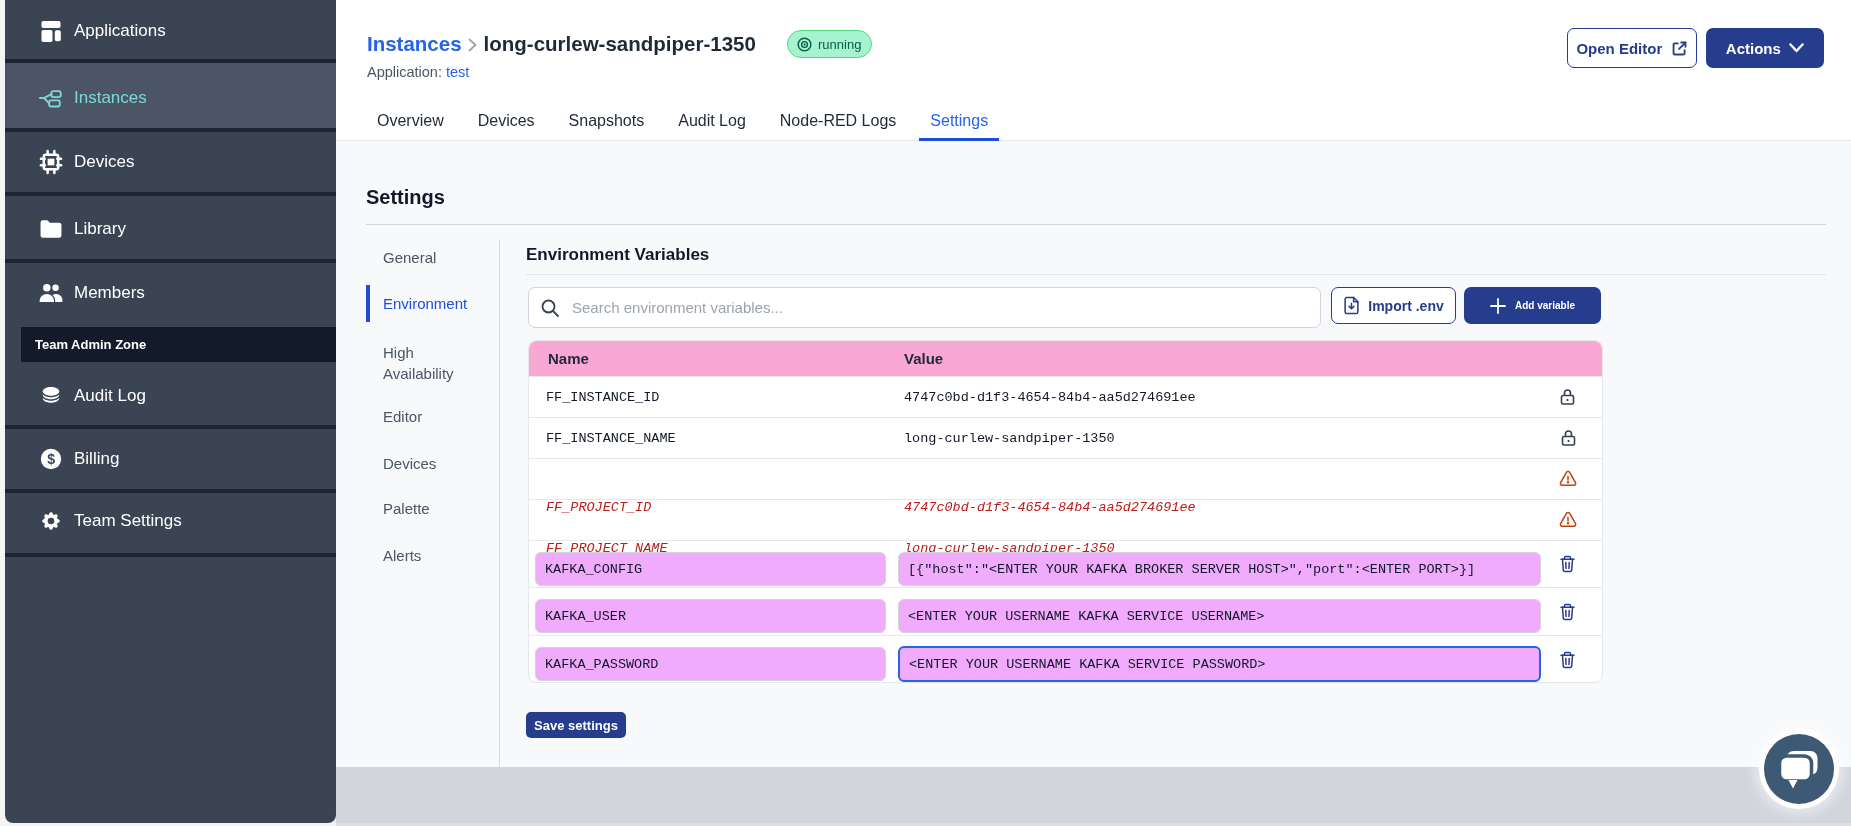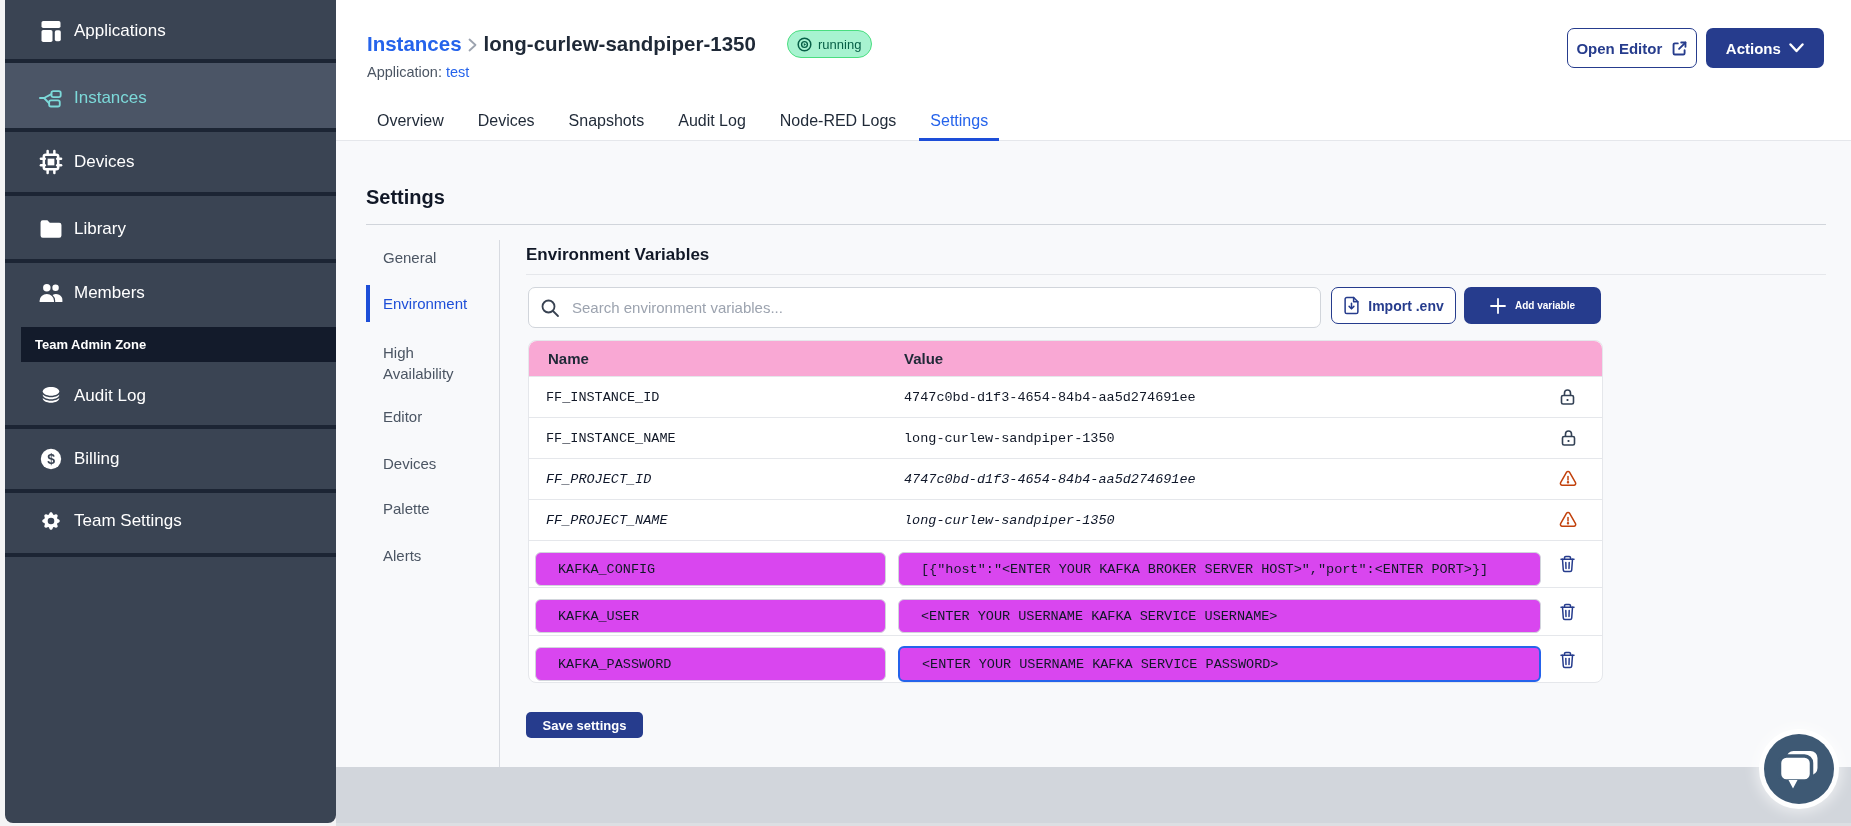--- a/index.html
+++ b/index.html
@@ -45,27 +45,27 @@
   #search .ph { color:#9ca3af; font-size:15px; margin-left:12px; }
   #importenv { top:287px; left:1331px; width:125px; height:37px; background:#fff; border:1.5px solid #263c8d; color:#263c8d; font-size:14px; }
   #addvar { top:287px; left:1464px; width:137px; height:37px; background:#263c8d; color:#fff; font-size:10px; }
   
   #table { top:340px; left:528px; width:1075px; height:343px; background:#fff; border:1px solid #e5e7eb; border-radius:8px; }
   #thead { position:absolute; left:0; top:0; width:100%; height:36px; background:#f9a8d4; border-bottom:1px solid #e5e7eb; border-radius:8px 8px 0 0; font-size:15px; font-weight:bold; color:#1f2937; }
   .th-name { position:absolute; left:19px; top:9px; }
   .th-value { position:absolute; left:375px; top:9px; }
   .trow { position:absolute; left:0; width:100%; border-bottom:1px solid #e5e7eb; }
   .mono { font-family:"Liberation Mono", monospace; font-size:13.5px; color:#111827; }
-  .mono-org { font-family:"Liberation Mono", monospace; font-size:13.5px; color:#0f172a; font-style:italic; }
+  .mono-org { font-family:"Liberation Mono", monospace; font-size:13.5px; color:#b91c1c; font-style:italic;margin-top:28px; }
   .cell-name { position:absolute; left:17px; top:50%; transform:translateY(-50%); }
   .cell-value { position:absolute; left:375px; top:50%; transform:translateY(-50%); }
   .cell-icon { position:absolute; left:1030px; top:50%; transform:translateY(-50%); width:18px; height:18px; }
-  .tinput { position:absolute; border:1px solid #d1d5db; border-radius:6px; background:#d946ef; display:flex; align-items:center; padding-left:22px; }
-  
-  #save { top:712px; left:526px; width:117px; height:26px; background:#263c8d; color:#fff; font-size:13px; border-radius:5px; }
+  .tinput { position:absolute; border:1px solid #d1d5db; border-radius:6px; background:#f0abfc; display:flex; align-items:center; padding-left:9px; }
+  
+  #save { top:712px; left:526px; width:100px; height:26px; background:#263c8d; color:#fff; font-size:13px; border-radius:5px; }
   
   #chat { top:734px; left:1764px; width:70px; height:70px; border-radius:50%; background:#3e5974; box-shadow:0 0 0 5px rgba(255,255,255,0.95), 0 0 14px 8px rgba(255,255,255,0.6); display:flex; align-items:center; justify-content:center; }
 </style>
 </head>
 <body>
   <div id="gutter" class="abs"></div>
   <div id="main" class="abs"></div>
   <div id="content-bg" class="abs"></div>
   <div id="footer" class="abs"></div>
   <div id="footstrip" class="abs"></div>

